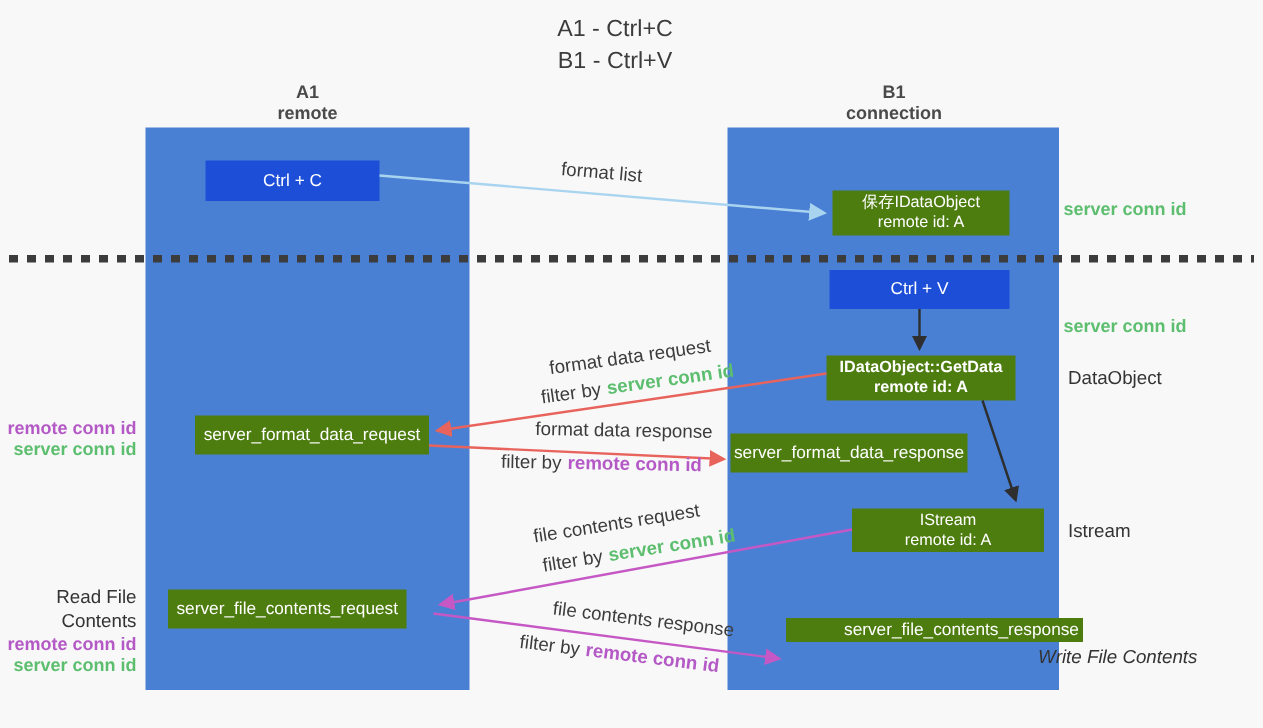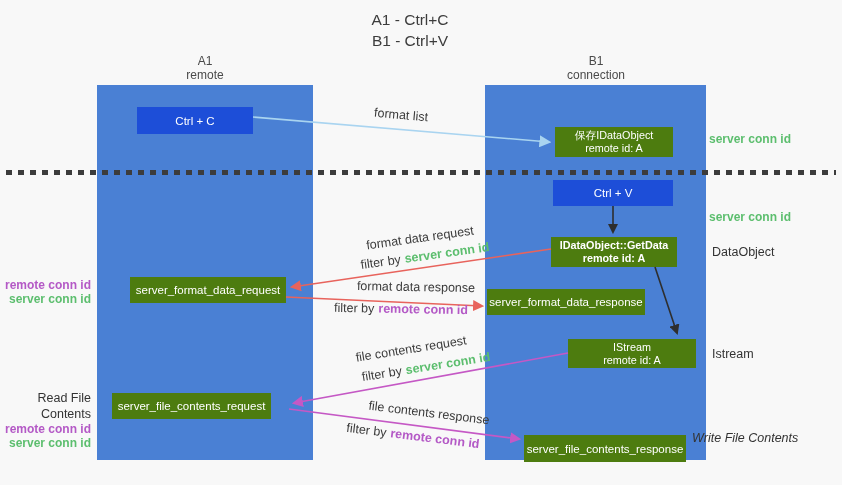--- a/index.html
+++ b/index.html
@@ -13,21 +13,21 @@
   }
   #canvas{position:absolute;inset:0;width:842px;height:485px;}
 
   .title{
     position:absolute;left:300px;top:9px;width:220px;
     text-align:center;font-size:15.5px;line-height:21px;color:#3c3c3c;
     z-index:2;
   }
   .lane-header{
     position:absolute;top:54px;width:216px;text-align:center;
-    font-size:12px;line-height:14px;color:#4a4a4a;z-index:2;
+    font-size:12px;line-height:14px;color:#4a4a4a;z-index:2;font-weight:bold;
   }
   .lane{
     position:absolute;top:85px;height:375px;background:#4A80D4;z-index:1;
   }
   .lane-a1{left:97px;width:216px;}
   .lane-b1{left:485px;width:221px;}
   .lh-a1{left:97px;}
   .lh-b1{left:488px;}
 
   .divider{
@@ -46,21 +46,21 @@
   .node .l1{font-size:10.8px;line-height:13px;}
 
   #n-ctrl-c{left:137px;top:107px;width:116px;height:27px;}
   #n-save-ido{left:555px;top:127px;width:118px;height:30px;}
   #n-ctrl-v{left:553px;top:180px;width:120px;height:26px;text-align:center;}
   #n-getdata{left:551px;top:237px;width:126px;height:30px;font-weight:bold;}
   #n-fmt-req{left:130px;top:277px;width:156px;height:26px;}
   #n-fmt-res{left:487px;top:289px;width:158px;height:26px;}
   #n-istream{left:568px;top:339px;width:128px;height:29px;}
   #n-file-req{left:112px;top:393px;width:159px;height:26px;}
-  #n-file-res{left:524px;top:435px;width:162px;height:27px;}
+  #n-file-res{left:524px;top:412px;width:162px;height:16px;padding-left:36px;}
 
   svg.arrows{position:absolute;inset:0;z-index:5;pointer-events:none;}
 
   .alabel{
     position:absolute;z-index:6;font-size:12.5px;color:#3c3c3c;
     white-space:nowrap;text-align:center;
   }
   .green-t{color:#5CBE6E;font-weight:700;}
   .purple-t{color:#B459C6;font-weight:700;}
   .fb{margin-right:4px;}

